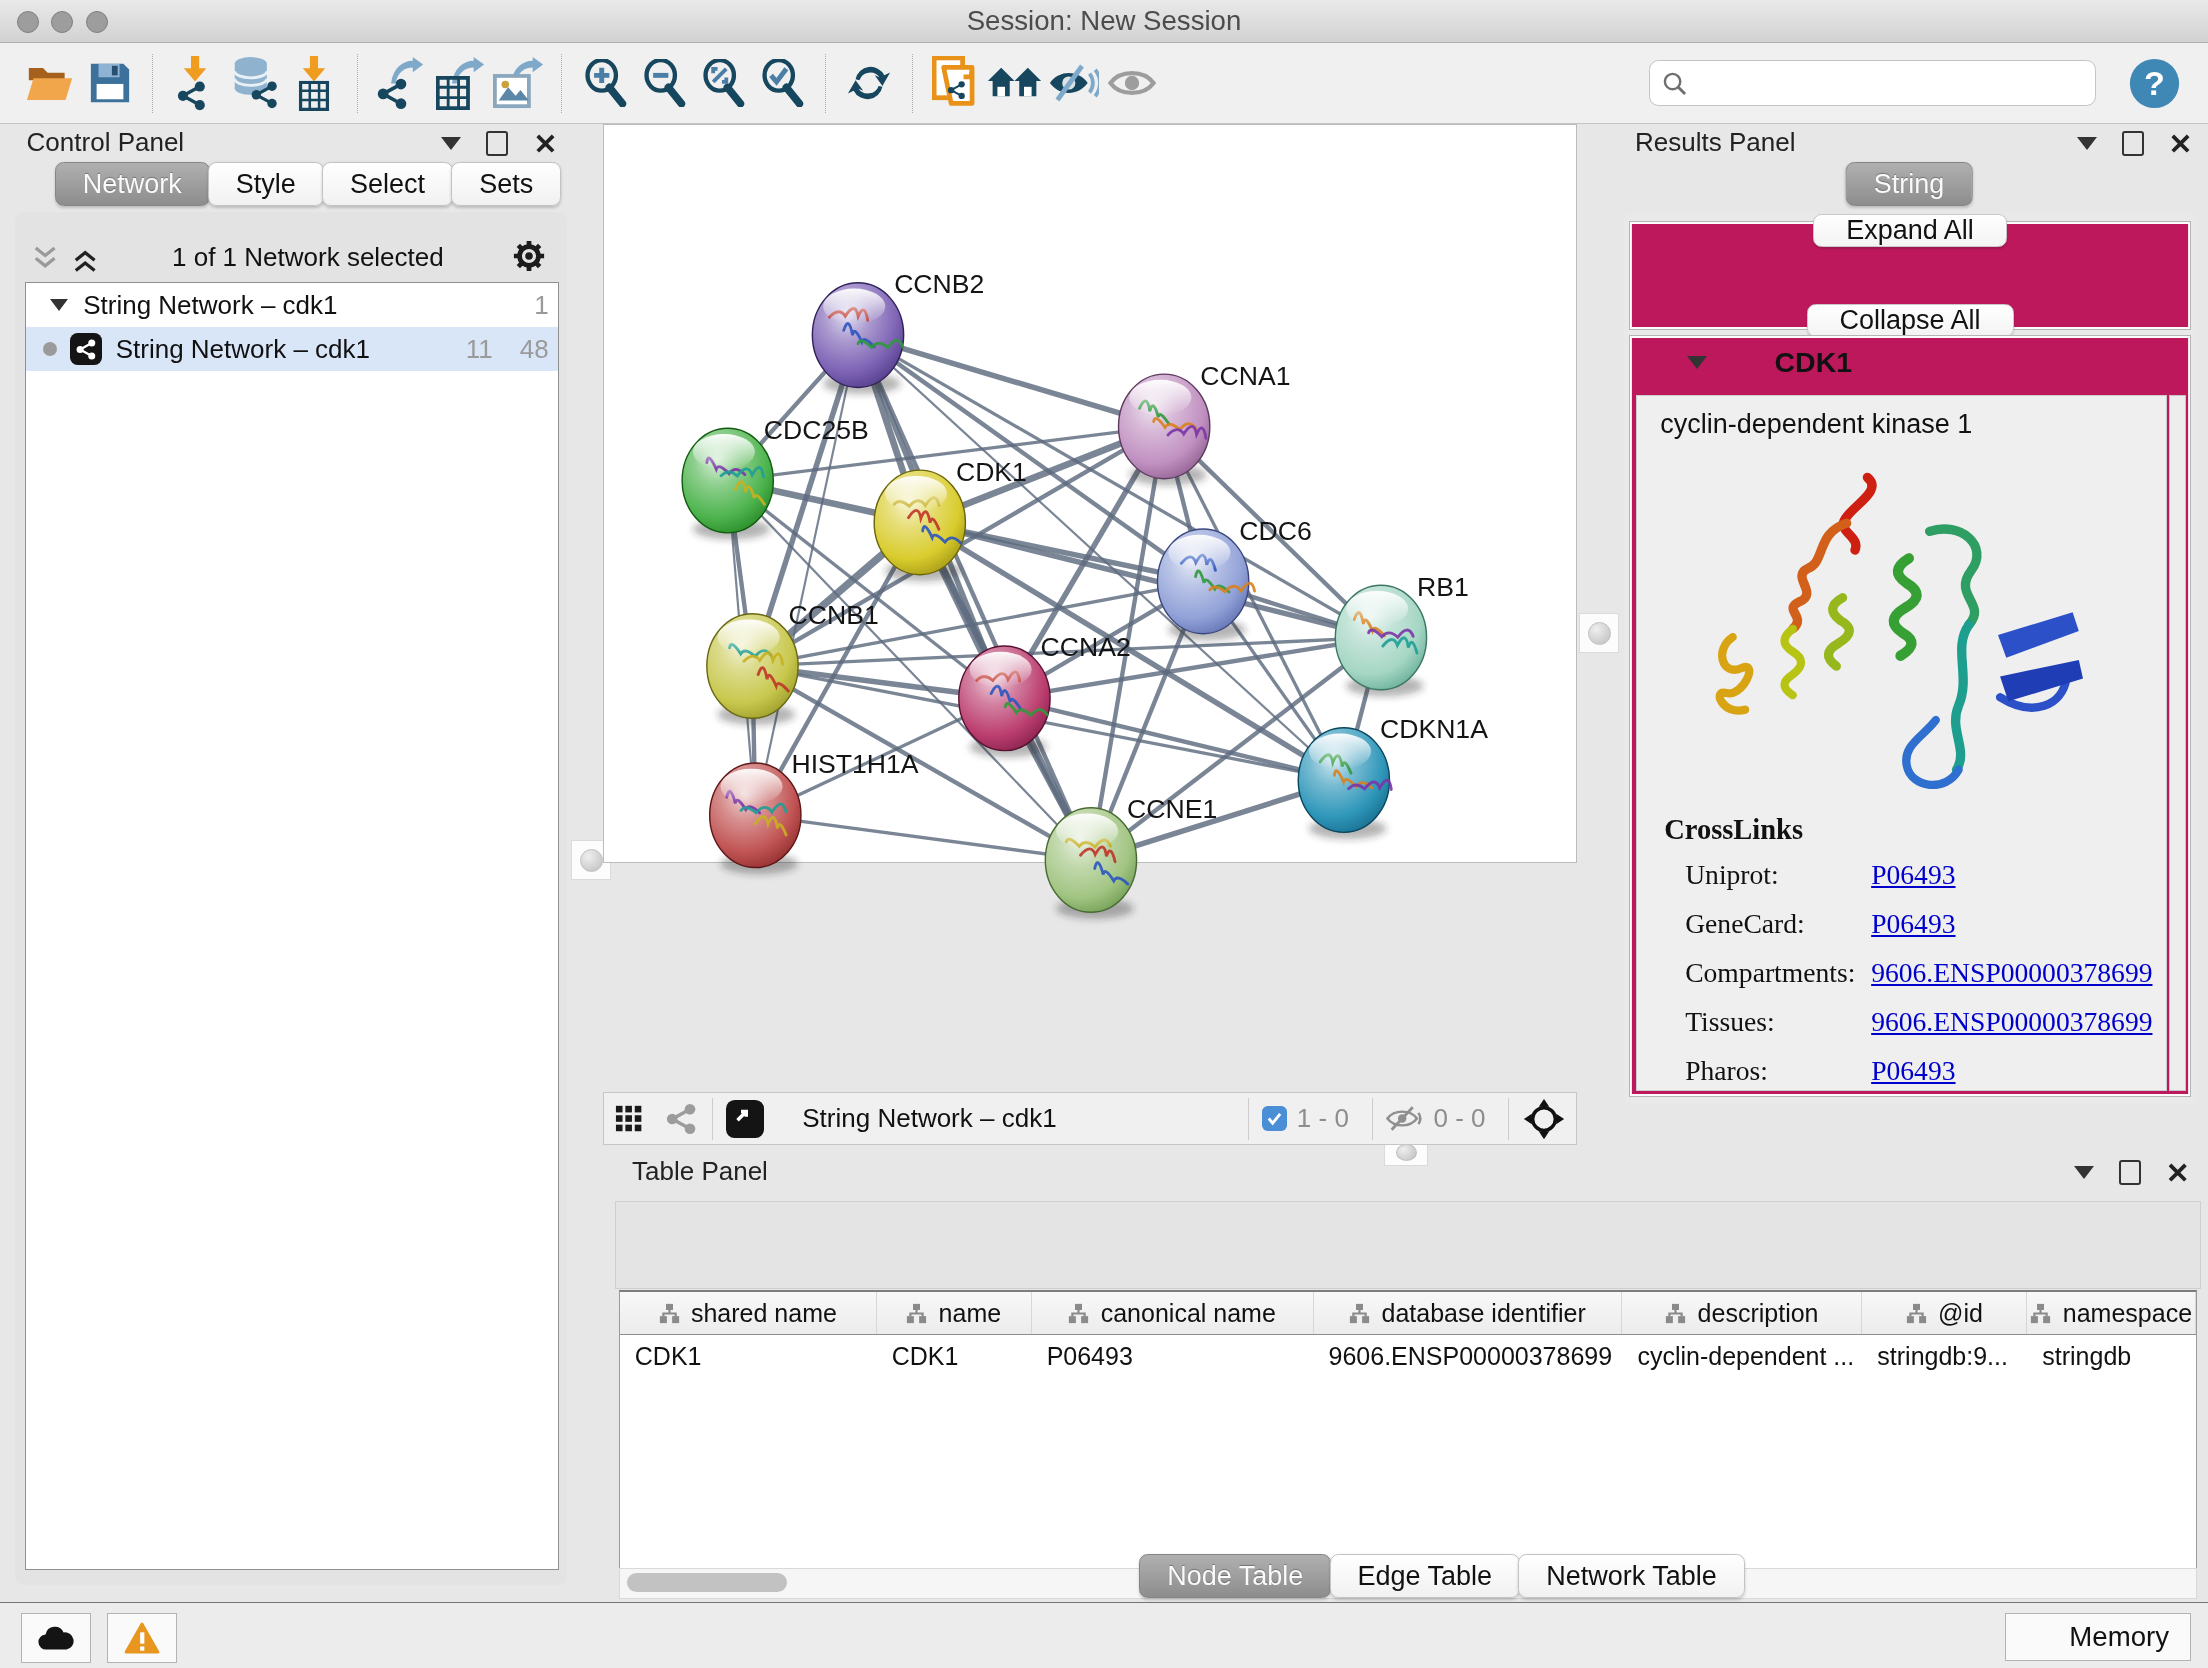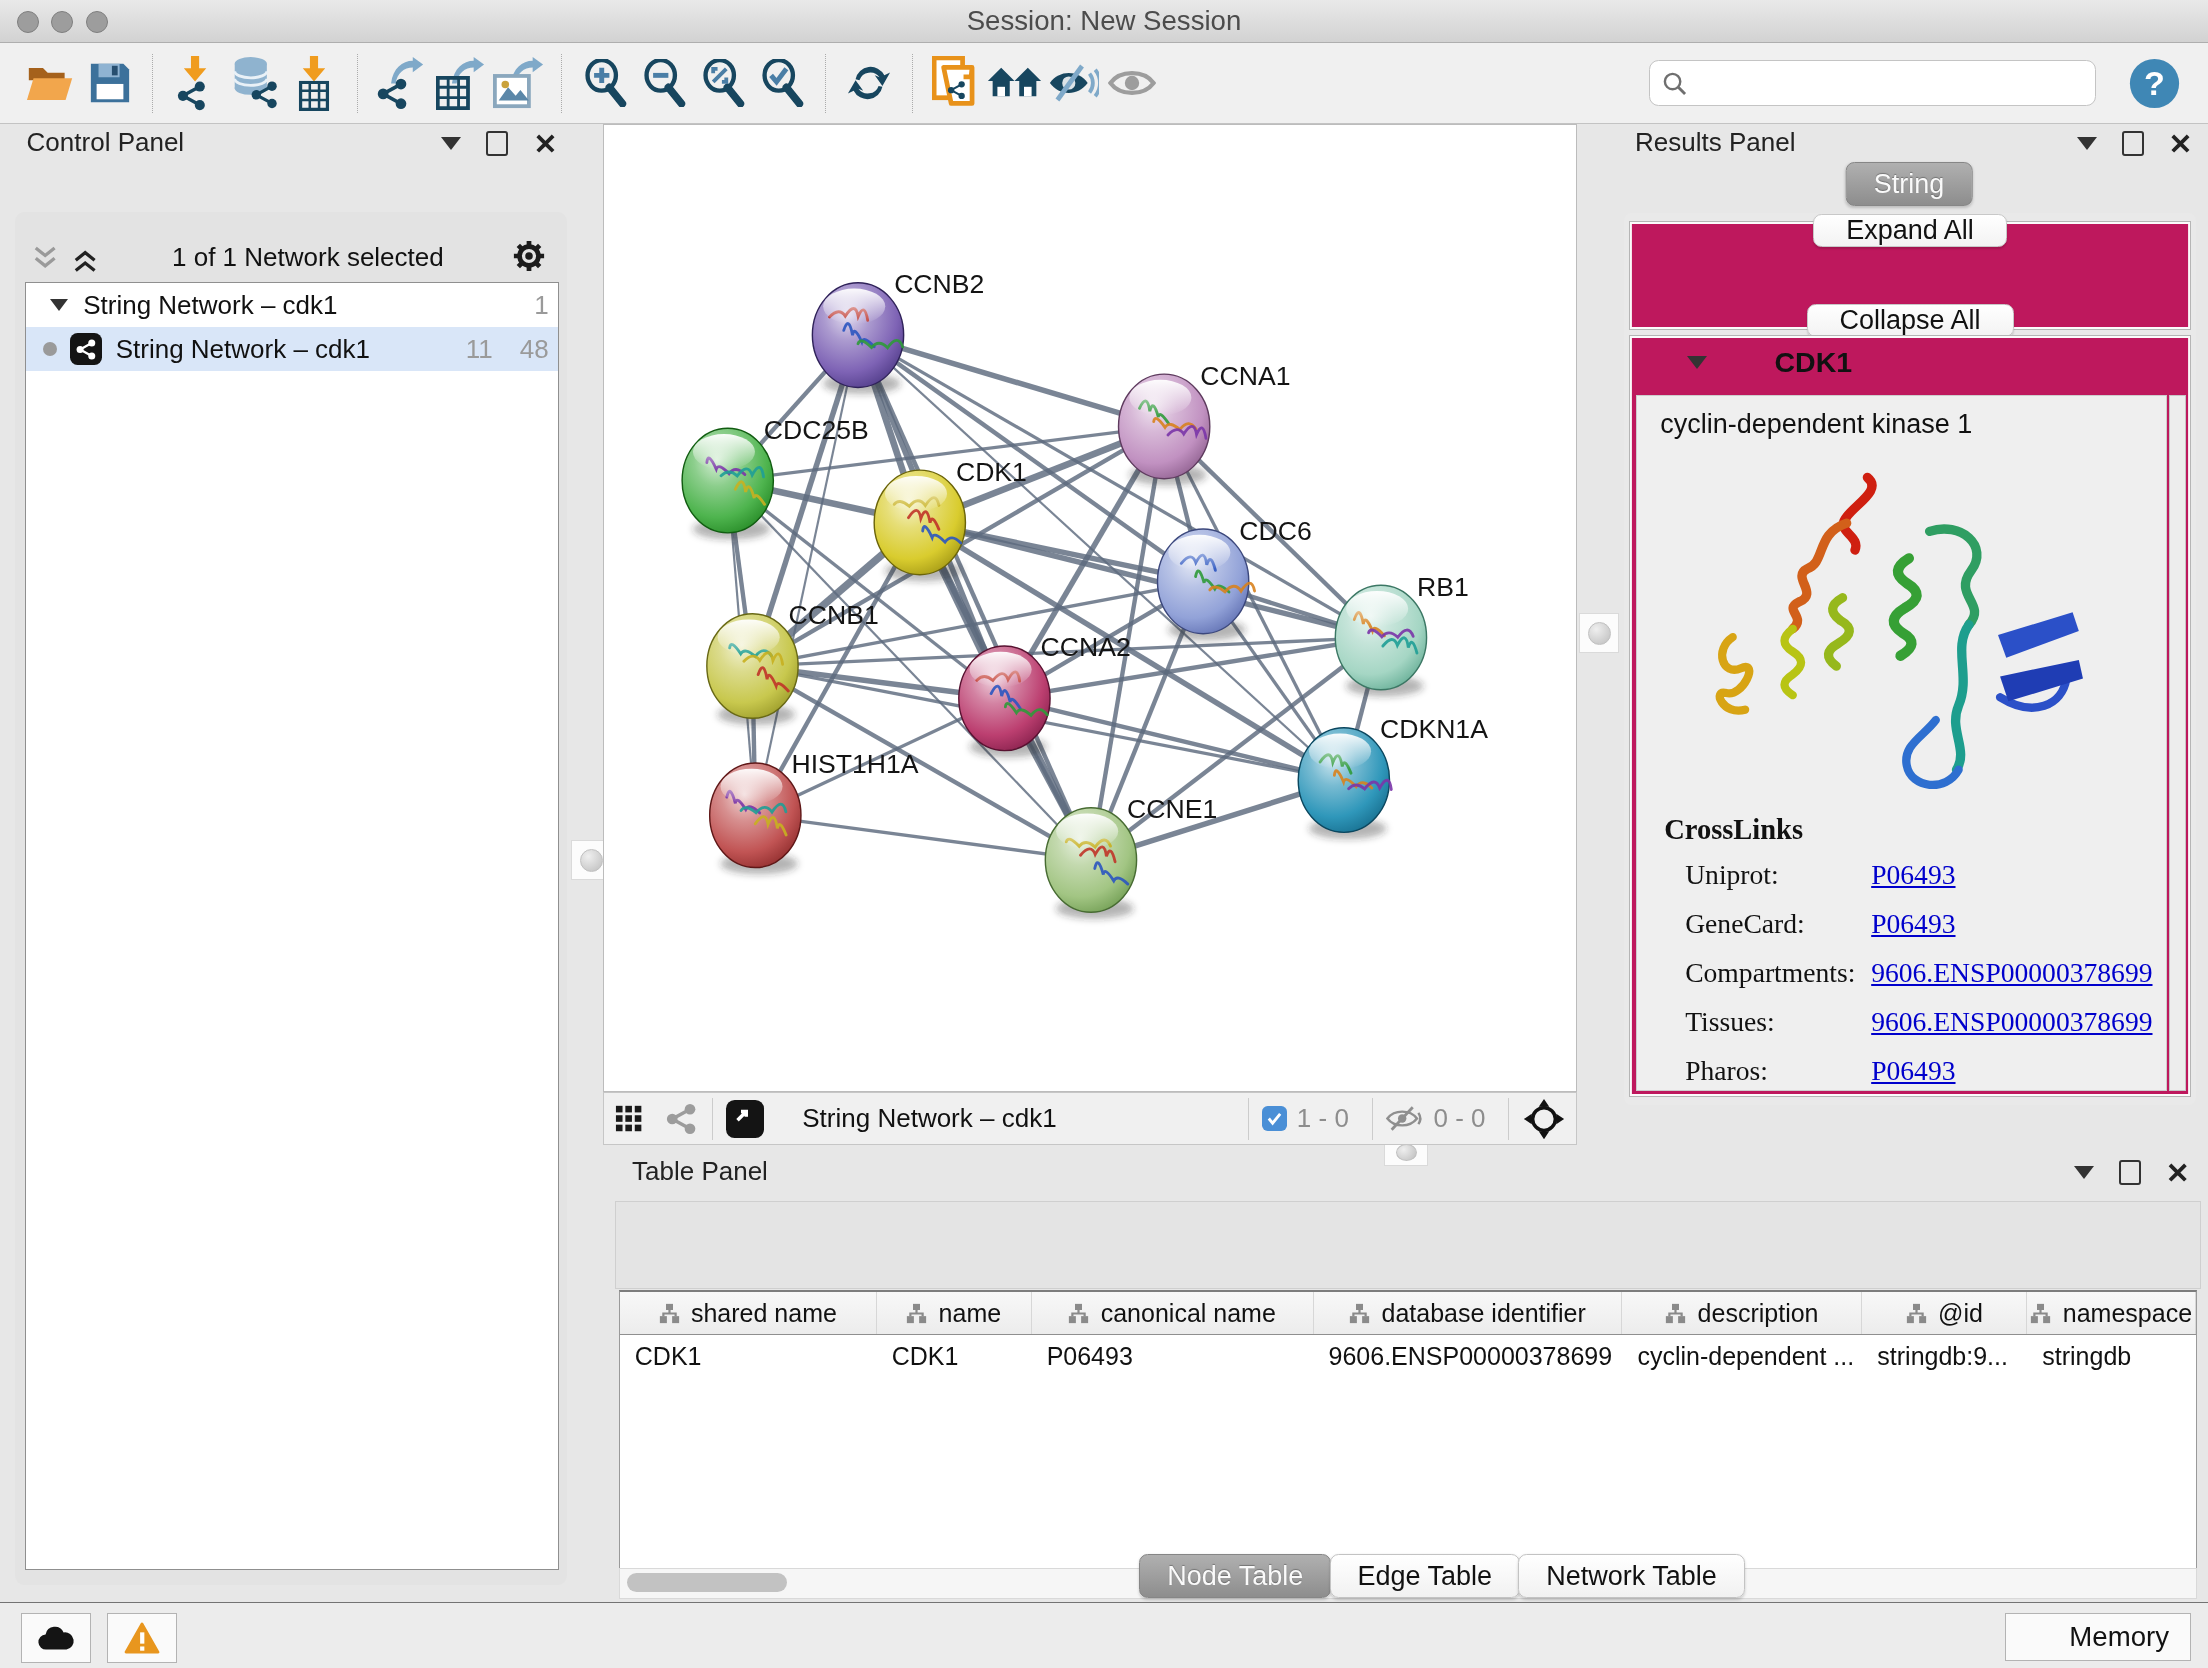--- a/index.html
+++ b/index.html
@@ -38,21 +38,21 @@
   #cp-tabs{position:absolute;left:49px;top:38px;display:flex;}
   #cp-sub{position:absolute;left:7.6px;top:88px;right:3.8px;bottom:7.6px;background:#e3e3e3;border-radius:9.5px;}
   #cp-statusrow{position:absolute;left:7.6px;top:17px;right:7.6px;height:44px;display:flex;align-items:flex-end;font-size:26px;}
   #cp-list{position:absolute;left:9.5px;top:70px;right:7.6px;bottom:15px;background:#fff;border:1.9px solid #8f8f8f;}
   .tree-row{height:44px;display:flex;align-items:center;font-size:26px;padding:0 9.5px;}
   .tree-row .cnt{margin-left:auto;color:#9a9a9a;}
   .tree-row.selected{background:#d9e6f8;}
   .dot-gray{width:14.3px;height:14.3px;border-radius:50%;background:#9a9a9a;margin:0 13.3px 0 7.6px;}
   .blackchip{width:32px;height:32px;background:#141414;border-radius:7.6px;display:flex;align-items:center;justify-content:center;margin-right:13.3px;}
   
-  #network-view{position:absolute;left:603px;top:124px;width:974px;height:968px;background:#fff;
+  #network-view{position:absolute;left:603px;top:124px;width:974px;height:739px;background:#fff;
     border:1px solid #bcbcbc;box-sizing:border-box;}
   #net-toolbar{position:absolute;left:603px;top:1092px;width:974px;height:53px;background:#f0f0f0;
     border:1px solid #c6c6c6;display:flex;align-items:center;padding:0 11.4px;box-sizing:border-box;font-size:26px;}
   .ntsep{border-left:1.9px solid #cccccc;height:42px;margin:0 13.3px;}
   .counter{color:#8d8d8d;font-size:26px;margin:0 9.5px;}
   .chk{width:25px;height:25px;border-radius:5.7px;background:#4a8fd6;display:flex;align-items:center;justify-content:center;}
   
   .handle{position:absolute;width:38px;height:38px;background:#fcfcfc;border:1px solid #dadada;
     display:flex;align-items:center;justify-content:center;}
   .handle i{width:21px;height:21px;border-radius:50%;background:radial-gradient(circle at 35% 30%,#efefef,#bdbdbd);border:1px solid #c0c0c0;}
@@ -314,20 +314,26 @@
     </div>
   </div>
 
   <section id="control-panel">
     <div class="phead" style="left:19px;top:0;">Control Panel</div>
     <div class="pctl" style="right:13.3px;top:5.7px;">
       <span class="tri-down"></span>
       <span class="sq"></span>
       <span class="xx">✕</span>
     </div>
+    <div id="cp-tabs">
+        <div class="pill sel">Network</div>
+        <div class="pill">Style</div>
+        <div class="pill">Select</div>
+        <div class="pill">Sets</div>
+      </div>
     <div id="cp-sub">
       <div id="cp-statusrow">
         <svg width="32" height="28.5" viewBox="0 0 34 30" style="margin:0 7.6px 0 9.5px">
           <path d="M4 3l10 8L24 3M4 14l10 8 10-8" stroke="#9a9a9a" stroke-width="3.5" fill="none"></path>
         </svg>
         <svg width="32" height="28.5" viewBox="0 0 34 30">
           <path d="M4 27l10-8 10 8M4 16l10-8 10 8" stroke="#222" stroke-width="3.5" fill="none"></path>
         </svg>
         <span style="flex:1;text-align:center">1 of 1 Network selected</span>
         <svg width="34" height="34" viewBox="0 0 36 36" style="margin-right:13.3px">

